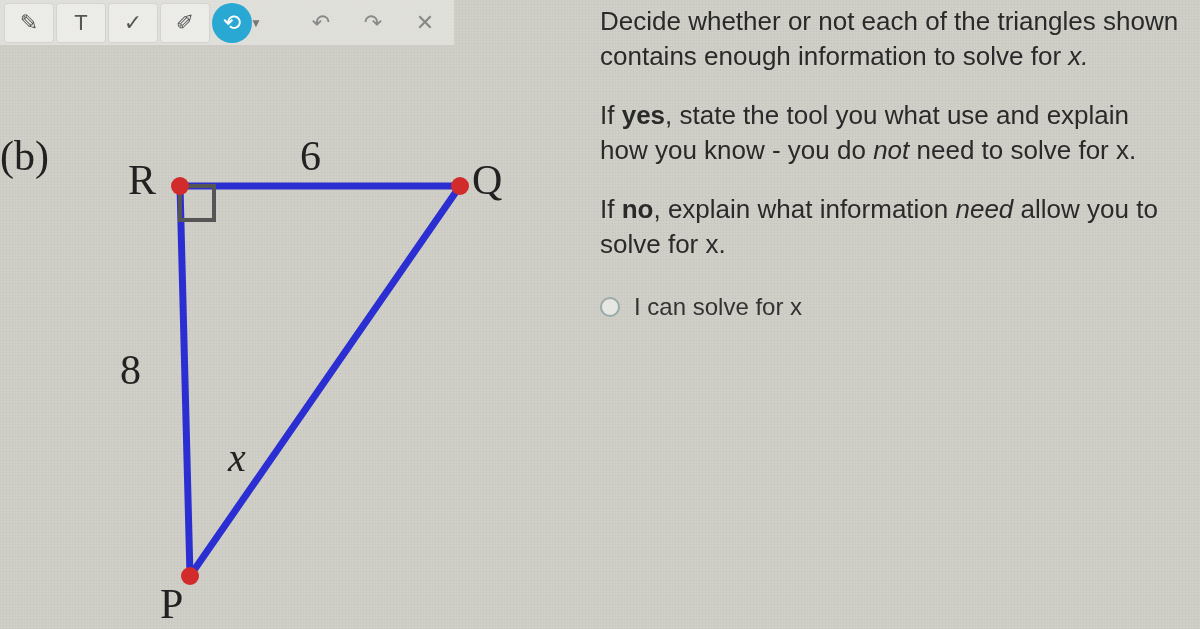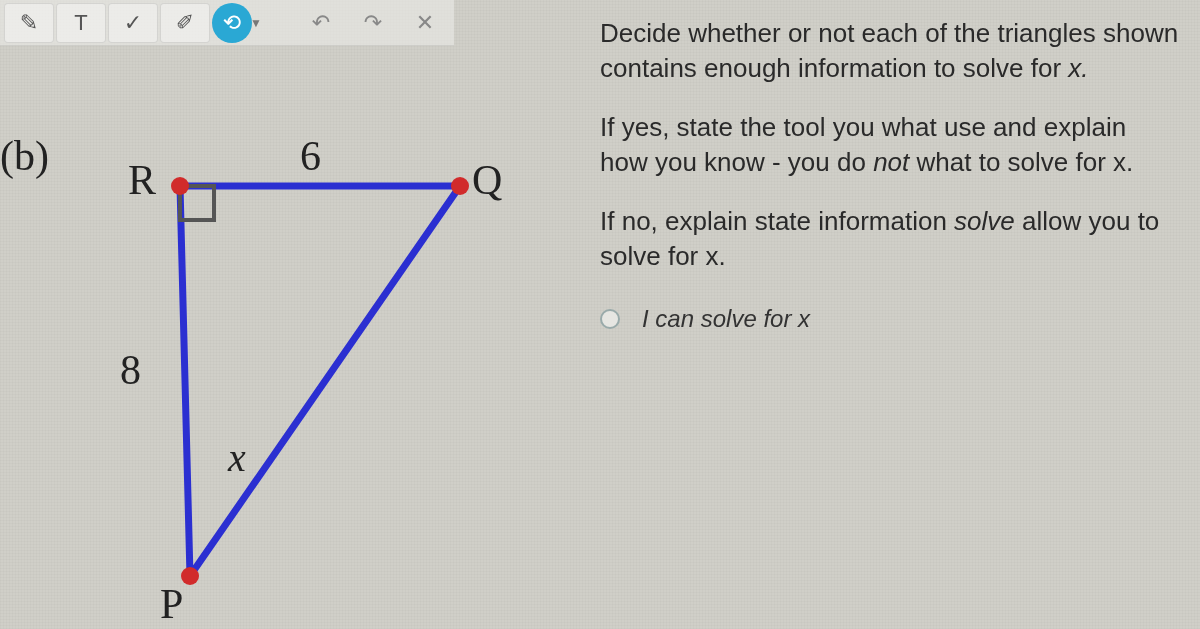--- a/index.html
+++ b/index.html
@@ -42,34 +42,33 @@
 
   .diagram { position: absolute; left: 120px; top: 70px; width: 400px; height: 500px; }
   .diagram svg { position: absolute; left: 0; top: 0; }
   .vlabel { position: absolute; font-family: "Times New Roman", serif; font-size: 42px; color: #222; }
   .slabel { position: absolute; font-family: "Times New Roman", serif; font-size: 42px; color: #222; }
   .slabel.italic { font-style: italic; font-size: 40px; }
 
   
   .right-panel {
     position: absolute; left: 600px; right: 20px; top: 0; bottom: 0;
-    padding-top: 16px;
+    padding-top: 4px;
     font-family: "Helvetica Neue", Arial, sans-serif;
     color: #2a2a2a;
   }
   .para { font-size: 26px; line-height: 1.35; margin-bottom: 24px; font-weight: 300; }
-  .para b { font-weight: 400; }
+  .para b { font-weight: 700; }
   .para i, .para em { font-style: italic; }
 
   .options { margin-top: 30px; }
   .opt {
-    display: flex; align-items: center; gap: 22px;
+    display: flex; align-items: center; gap: 14px;
     font-size: 24px; margin-bottom: 26px; color: #333; font-weight: 300;
     cursor: pointer;
-    font-style: italic;
   }
   .radio {
     width: 20px; height: 20px; border: 2px solid #9aa; border-radius: 50%;
     background: #e6e6e2; flex-shrink: 0;
   }
 </style>
 </head>
 <body>
 
 <div class="toolbar">
@@ -124,24 +123,24 @@
     <div class="slabel" style="left:0px; top:230px;">8</div>
     <div class="slabel italic" style="left:108px; top:318px;">x</div>
   </div>
 </div>
 
 <div class="right-panel">
   <p class="para">
     <span>Decide whether or not each of the triangles shown contains enough information to solve for </span><i>x.</i>
   </p>
   <p class="para">
-    <span>If </span><b>yes</b><span>, state the tool you what use and explain how you know - you do </span><i>not</i><span> what to solve for x.</span>
+    <span>If </span><b>yes</b><span>, state the tool you what use and explain how you know - you do </span><i>not</i><span> need to solve for x.</span>
   </p>
   <p class="para">
-    <span>If </span><b>no</b><span>, explain state information </span><i>solve</i><span> allow you to solve for x.</span>
+    <span>If </span><b>no</b><span>, explain what information </span><i>need</i><span> allow you to solve for x.</span>
   </p>
 
   <div class="options">
     <div class="opt">
       <span class="radio"></span>
       <span>I can solve for x</span>
     </div>
   </div>
 </div>
 

